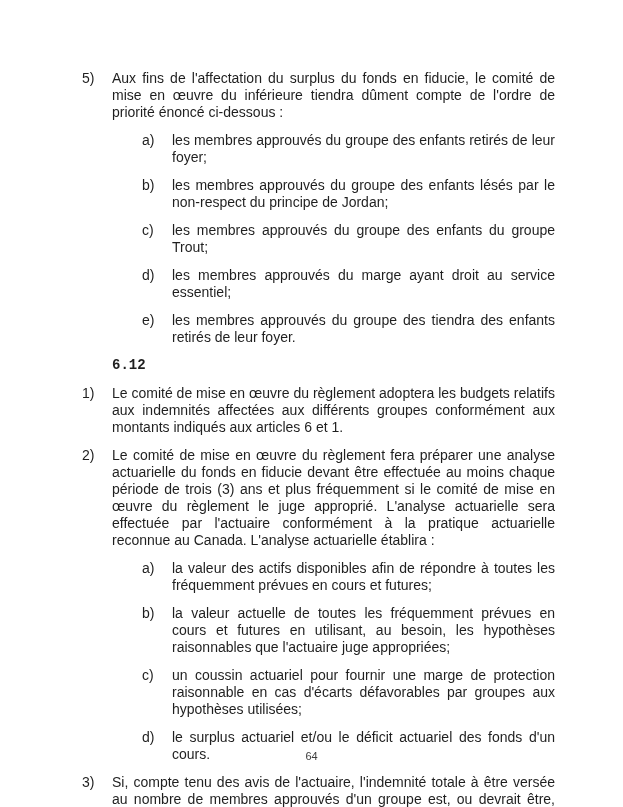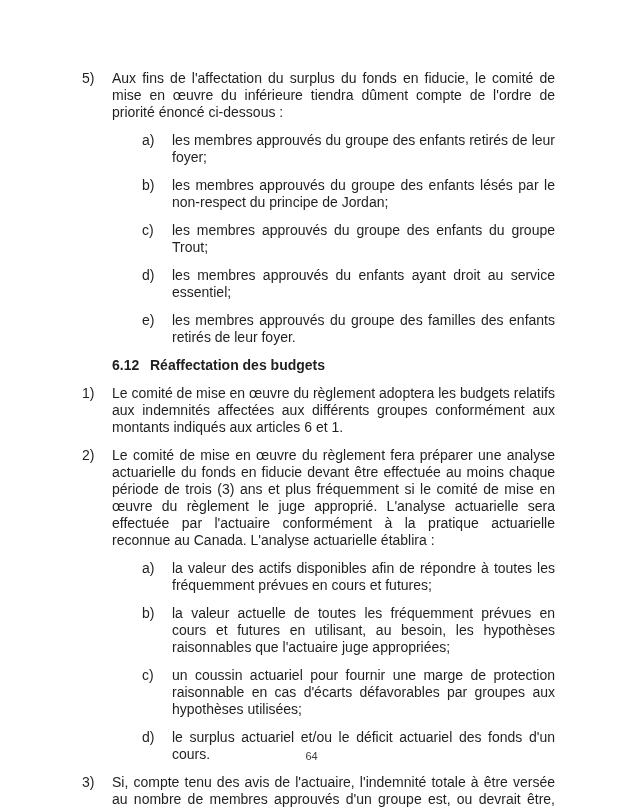--- a/index.html
+++ b/index.html
@@ -36,20 +36,21 @@
     flex: 1;
     text-align: justify;
   }
   .sub {
     margin-left: 60px;
   }
   .heading {
     display: flex;
     font-weight: bold;
     margin: 0 0 11px 30px;
+    font-family: Liberation Mono, monospace;
   }
   .heading .marker {
     flex: 0 0 38px;
   }
   .page-number {
     position: absolute;
     top: 750px;
     left: 0;
     width: 100%;
     text-align: center;
@@ -79,31 +80,30 @@
       <div class="body">les membres approuvés du groupe des enfants lésés par le non-respect du principe de Jordan;</div>
     </div>
 
     <div class="para sub">
       <span class="marker">c)</span>
       <div class="body">les membres approuvés du groupe des enfants du groupe Trout;</div>
     </div>
 
     <div class="para sub">
       <span class="marker">d)</span>
-      <div class="body">les membres approuvés du enfants ayant droit au service essentiel;</div>
+      <div class="body">les membres approuvés du marge ayant droit au service essentiel;</div>
     </div>
 
     <div class="para sub">
       <span class="marker">e)</span>
-      <div class="body">les membres approuvés du groupe des familles des enfants retirés de leur foyer.</div>
+      <div class="body">les membres approuvés du groupe des tiendra des enfants retirés de leur foyer.</div>
     </div>
 
     <div class="heading">
       <span class="marker">6.12</span>
-      <span>Réaffectation des budgets</span>
     </div>
 
     <div class="para">
       <span class="marker">1)</span>
       <div class="body">Le comité de mise en œuvre du règlement adoptera les budgets relatifs aux indemnités affectées aux différents groupes conformément aux montants indiqués aux articles 6 et 1.</div>
     </div>
 
     <div class="para">
       <span class="marker">2)</span>
       <div class="body">Le comité de mise en œuvre du règlement fera préparer une analyse actuarielle du fonds en fiducie devant être effectuée au moins chaque période de trois (3) ans et plus fréquemment si le comité de mise en œuvre du règlement le juge approprié. L'analyse actuarielle sera effectuée par l'actuaire conformément à la pratique actuarielle reconnue au Canada. L'analyse actuarielle établira :</div>

